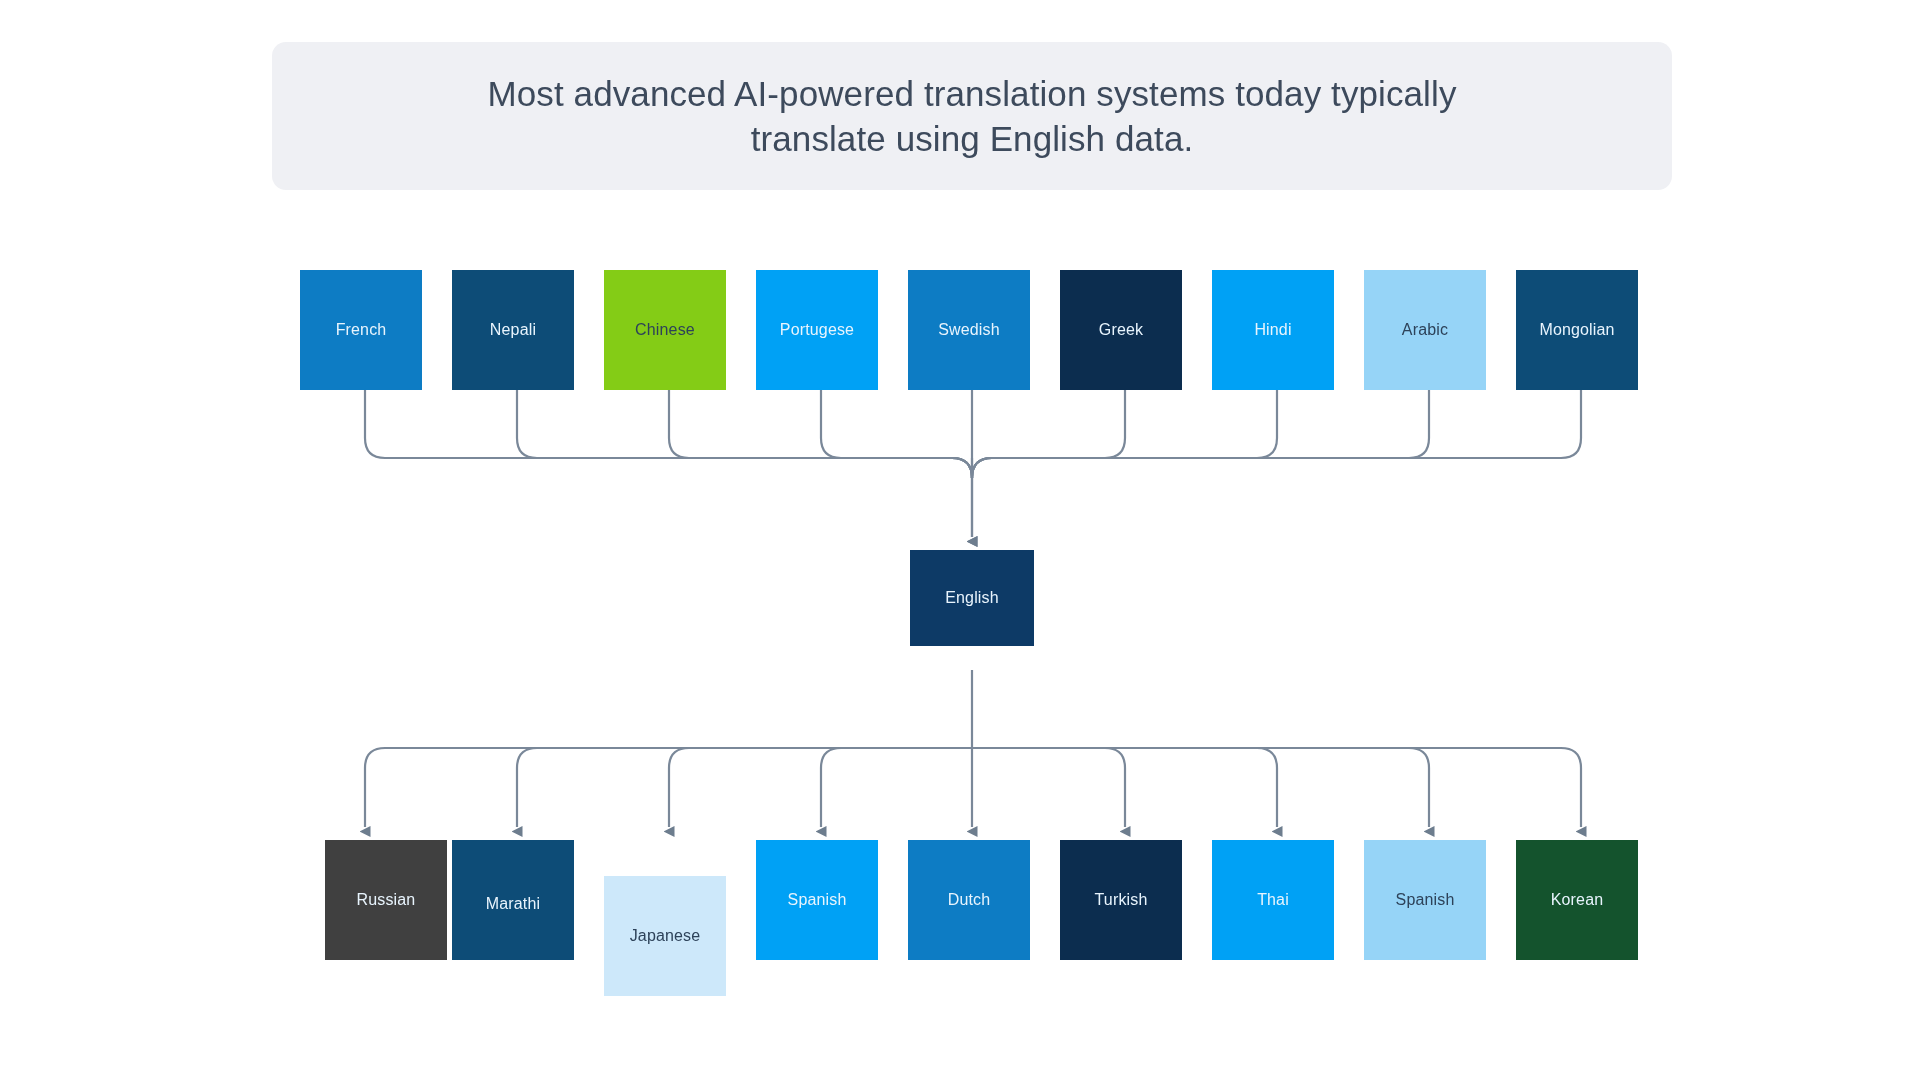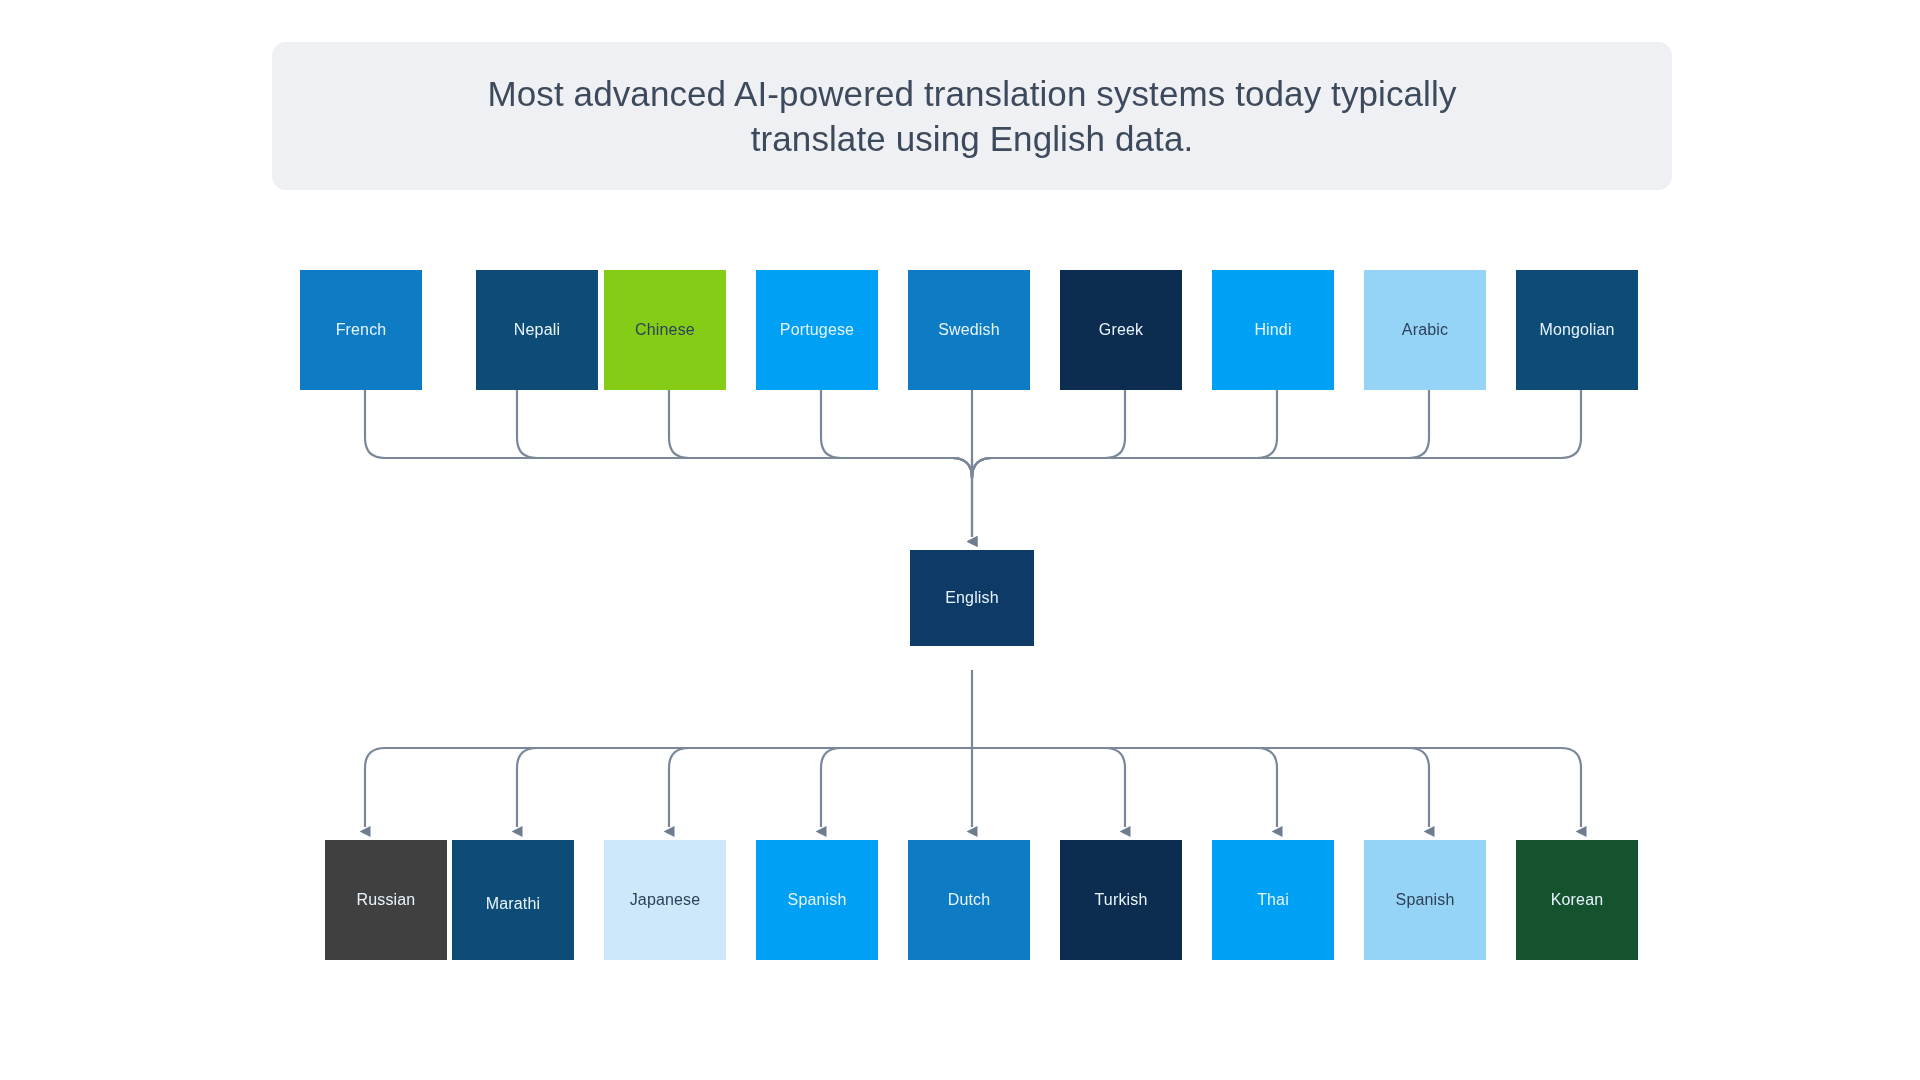--- a/index.html
+++ b/index.html
@@ -181,21 +181,21 @@
                L 1561 748
                Q 1581 748 1581 768
                L 1581 827" marker-end="url(#arrowhead)"></path>
       </g>
   </svg>
 
   <div id="source-row">
       <div class="lang-box" style="left: 300px; top: 270px; background: rgb(13, 124, 196);">
         <span class="lang-label" style="color: rgb(232, 244, 253);">French</span>
       </div>
-      <div class="lang-box" style="left: 452px; top: 270px; background: rgb(13, 76, 119); margin-left: 24px;">
+      <div class="lang-box" style="left: 452px; top: 270px; background: rgb(13, 76, 119);">
         <span class="lang-label" style="color: rgb(232, 244, 253);">Nepali</span>
       </div>
       <div class="lang-box" style="left: 604px; top: 270px; background: #84cc16;">
         <span class="lang-label" style="color: rgb(45, 66, 89);">Chinese</span>
       </div>
       <div class="lang-box" style="left: 756px; top: 270px; background: rgb(0, 161, 245);">
         <span class="lang-label" style="color: rgb(232, 244, 253);">Portugese</span>
       </div>
       <div class="lang-box" style="left: 908px; top: 270px; background: rgb(13, 124, 196);">
         <span class="lang-label" style="color: rgb(232, 244, 253);">Swedish</span>
@@ -218,21 +218,21 @@
     <span class="lang-label" style="color: rgb(232, 244, 253);">English</span>
   </div>
 
   <div id="target-row">
       <div class="lang-box" style="left: 300px; top: 840px; background: #404040; margin-left: 25px;">
         <span class="lang-label" style="color: rgb(232, 244, 253);">Russian</span>
       </div>
       <div class="lang-box" style="left: 452px; top: 840px; background: rgb(13, 76, 119);">
         <span class="lang-label" style="color: rgb(232, 244, 253); margin-top: 8px;">Marathi</span>
       </div>
-      <div class="lang-box" style="left: 604px; top: 840px; background: rgb(205, 232, 250);">
+      <div class="lang-box" style="left: 604px; top: 876px; background: rgb(205, 232, 250);">
         <span class="lang-label" style="color: rgb(45, 66, 89);">Japanese</span>
       </div>
       <div class="lang-box" style="left: 756px; top: 840px; background: rgb(0, 161, 245);">
         <span class="lang-label" style="color: rgb(232, 244, 253);">Spanish</span>
       </div>
       <div class="lang-box" style="left: 908px; top: 840px; background: rgb(13, 124, 196);">
         <span class="lang-label" style="color: rgb(232, 244, 253);">Dutch</span>
       </div>
       <div class="lang-box" style="left: 1060px; top: 840px; background: rgb(12, 45, 79);">
         <span class="lang-label" style="color: rgb(232, 244, 253);">Turkish</span>

